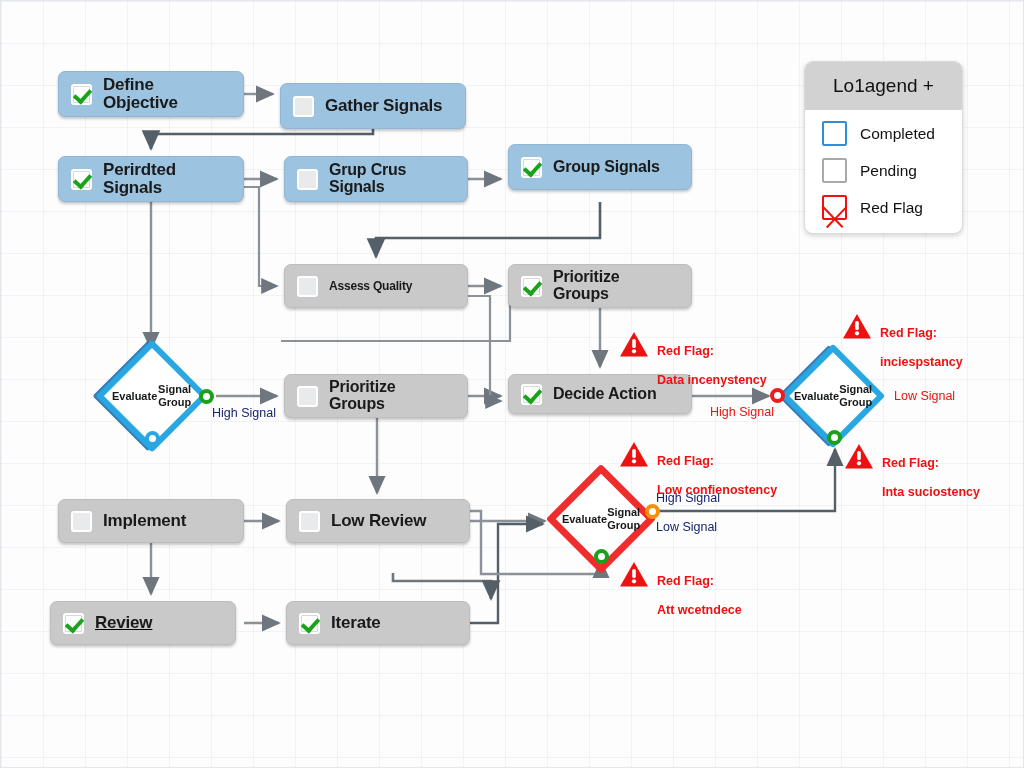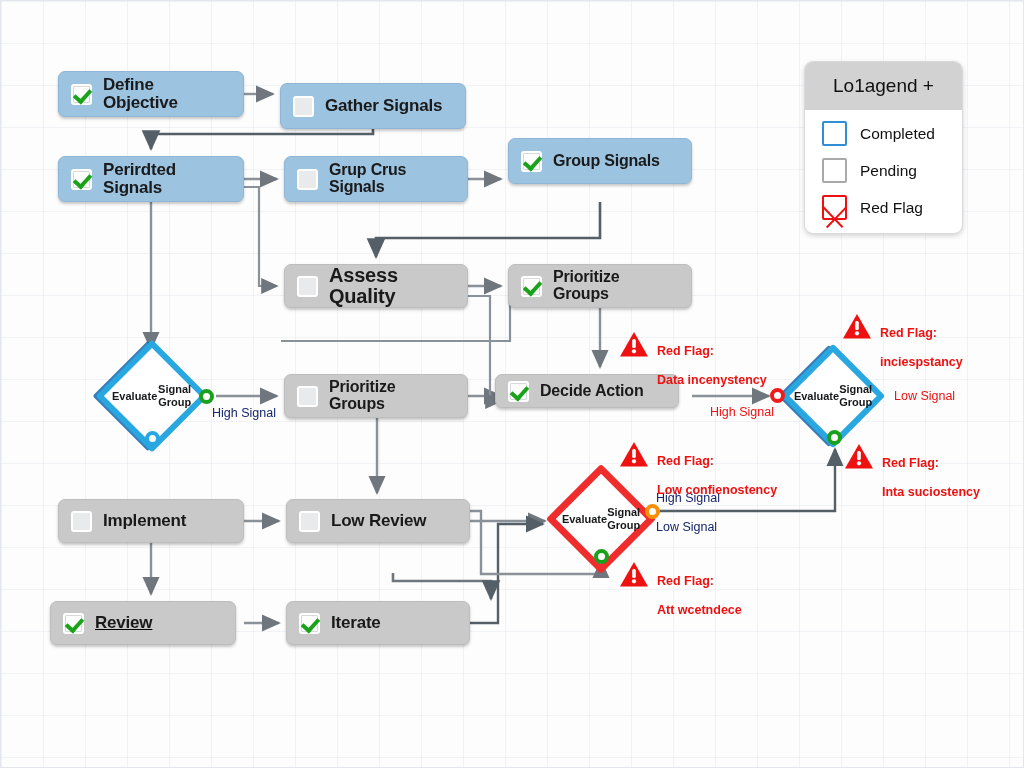--- a/index.html
+++ b/index.html
@@ -211,38 +211,38 @@
     <span class="lbl" style="font-size:17px">Gather Signals</span>
   </div>
   <div class="node blue done" style="left:57px;top:155px;width:186px;height:46px;">
     <span class="cb"></span>
     <span class="lbl" style="font-size:17px">Perirdted Signals</span>
   </div>
   <div class="node blue pending" style="left:283px;top:155px;width:184px;height:46px;">
     <span class="cb"></span>
     <span class="lbl" style="font-size:16px">Grup Crus Signals</span>
   </div>
-  <div class="node blue done" style="left:507px;top:137px;width:184px;height:46px;">
+  <div class="node blue done" style="left:507px;top:143px;width:184px;height:46px;">
     <span class="cb"></span>
     <span class="lbl" style="font-size:16px">Group Signals</span>
   </div>
   <div class="node grey pending" style="left:283px;top:263px;width:184px;height:44px;">
     <span class="cb"></span>
-    <span class="lbl" style="font-size:20px">Assess Quality</span>
+    <span class="lbl" style="font-size:12px">Assess Quality</span>
   </div>
   <div class="node grey done" style="left:507px;top:263px;width:184px;height:44px;">
     <span class="cb"></span>
     <span class="lbl" style="font-size:16px">Prioritize
 Groups</span>
   </div>
   <div class="node grey pending" style="left:283px;top:373px;width:184px;height:44px;">
     <span class="cb"></span>
     <span class="lbl" style="font-size:16px">Prioritize Groups</span>
   </div>
-  <div class="node grey done" style="left:494px;top:373px;width:184px;height:34px;">
+  <div class="node grey done" style="left:507px;top:373px;width:184px;height:40px;">
     <span class="cb"></span>
     <span class="lbl" style="font-size:16px">Decide Action</span>
   </div>
   <div class="node grey pending" style="left:57px;top:498px;width:186px;height:44px;">
     <span class="cb"></span>
     <span class="lbl" style="font-size:17px">Implement</span>
   </div>
   <div class="node grey pending" style="left:285px;top:498px;width:184px;height:44px;">
     <span class="cb"></span>
     <span class="lbl" style="font-size:17px">Low  Review</span>

